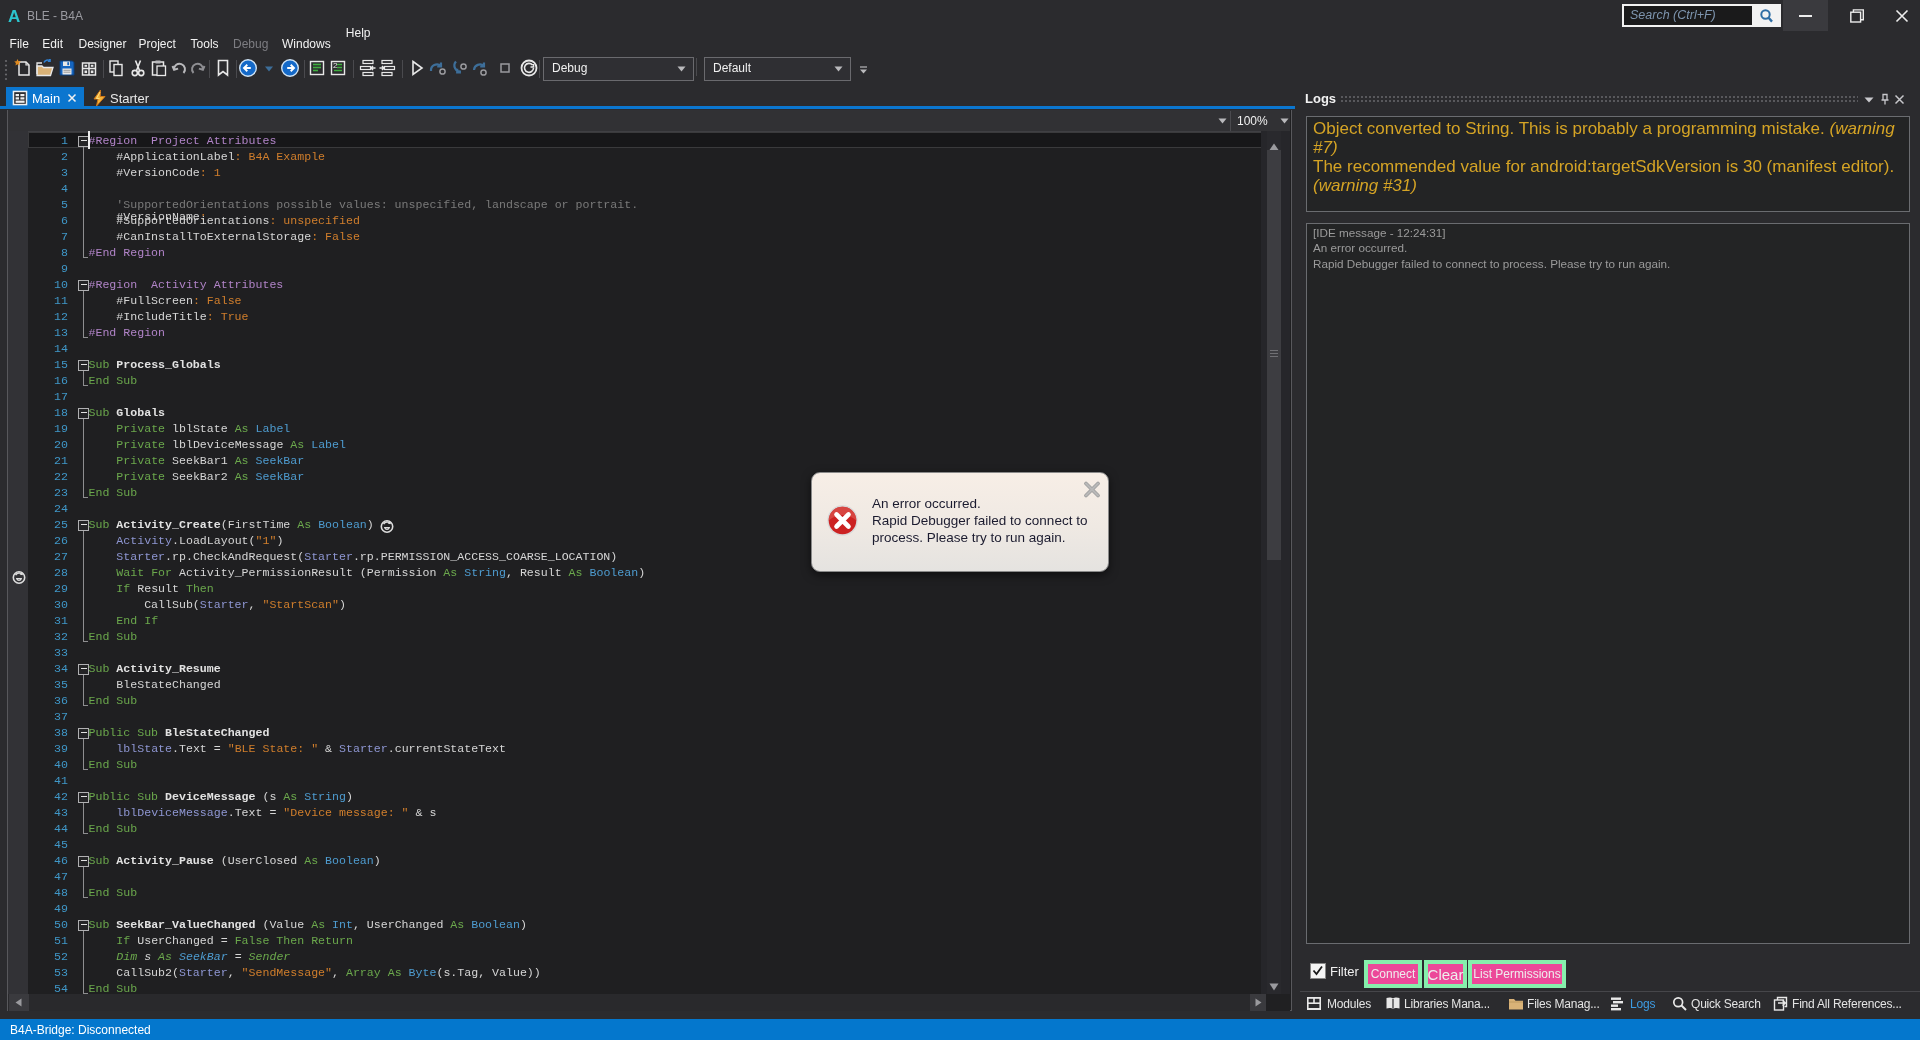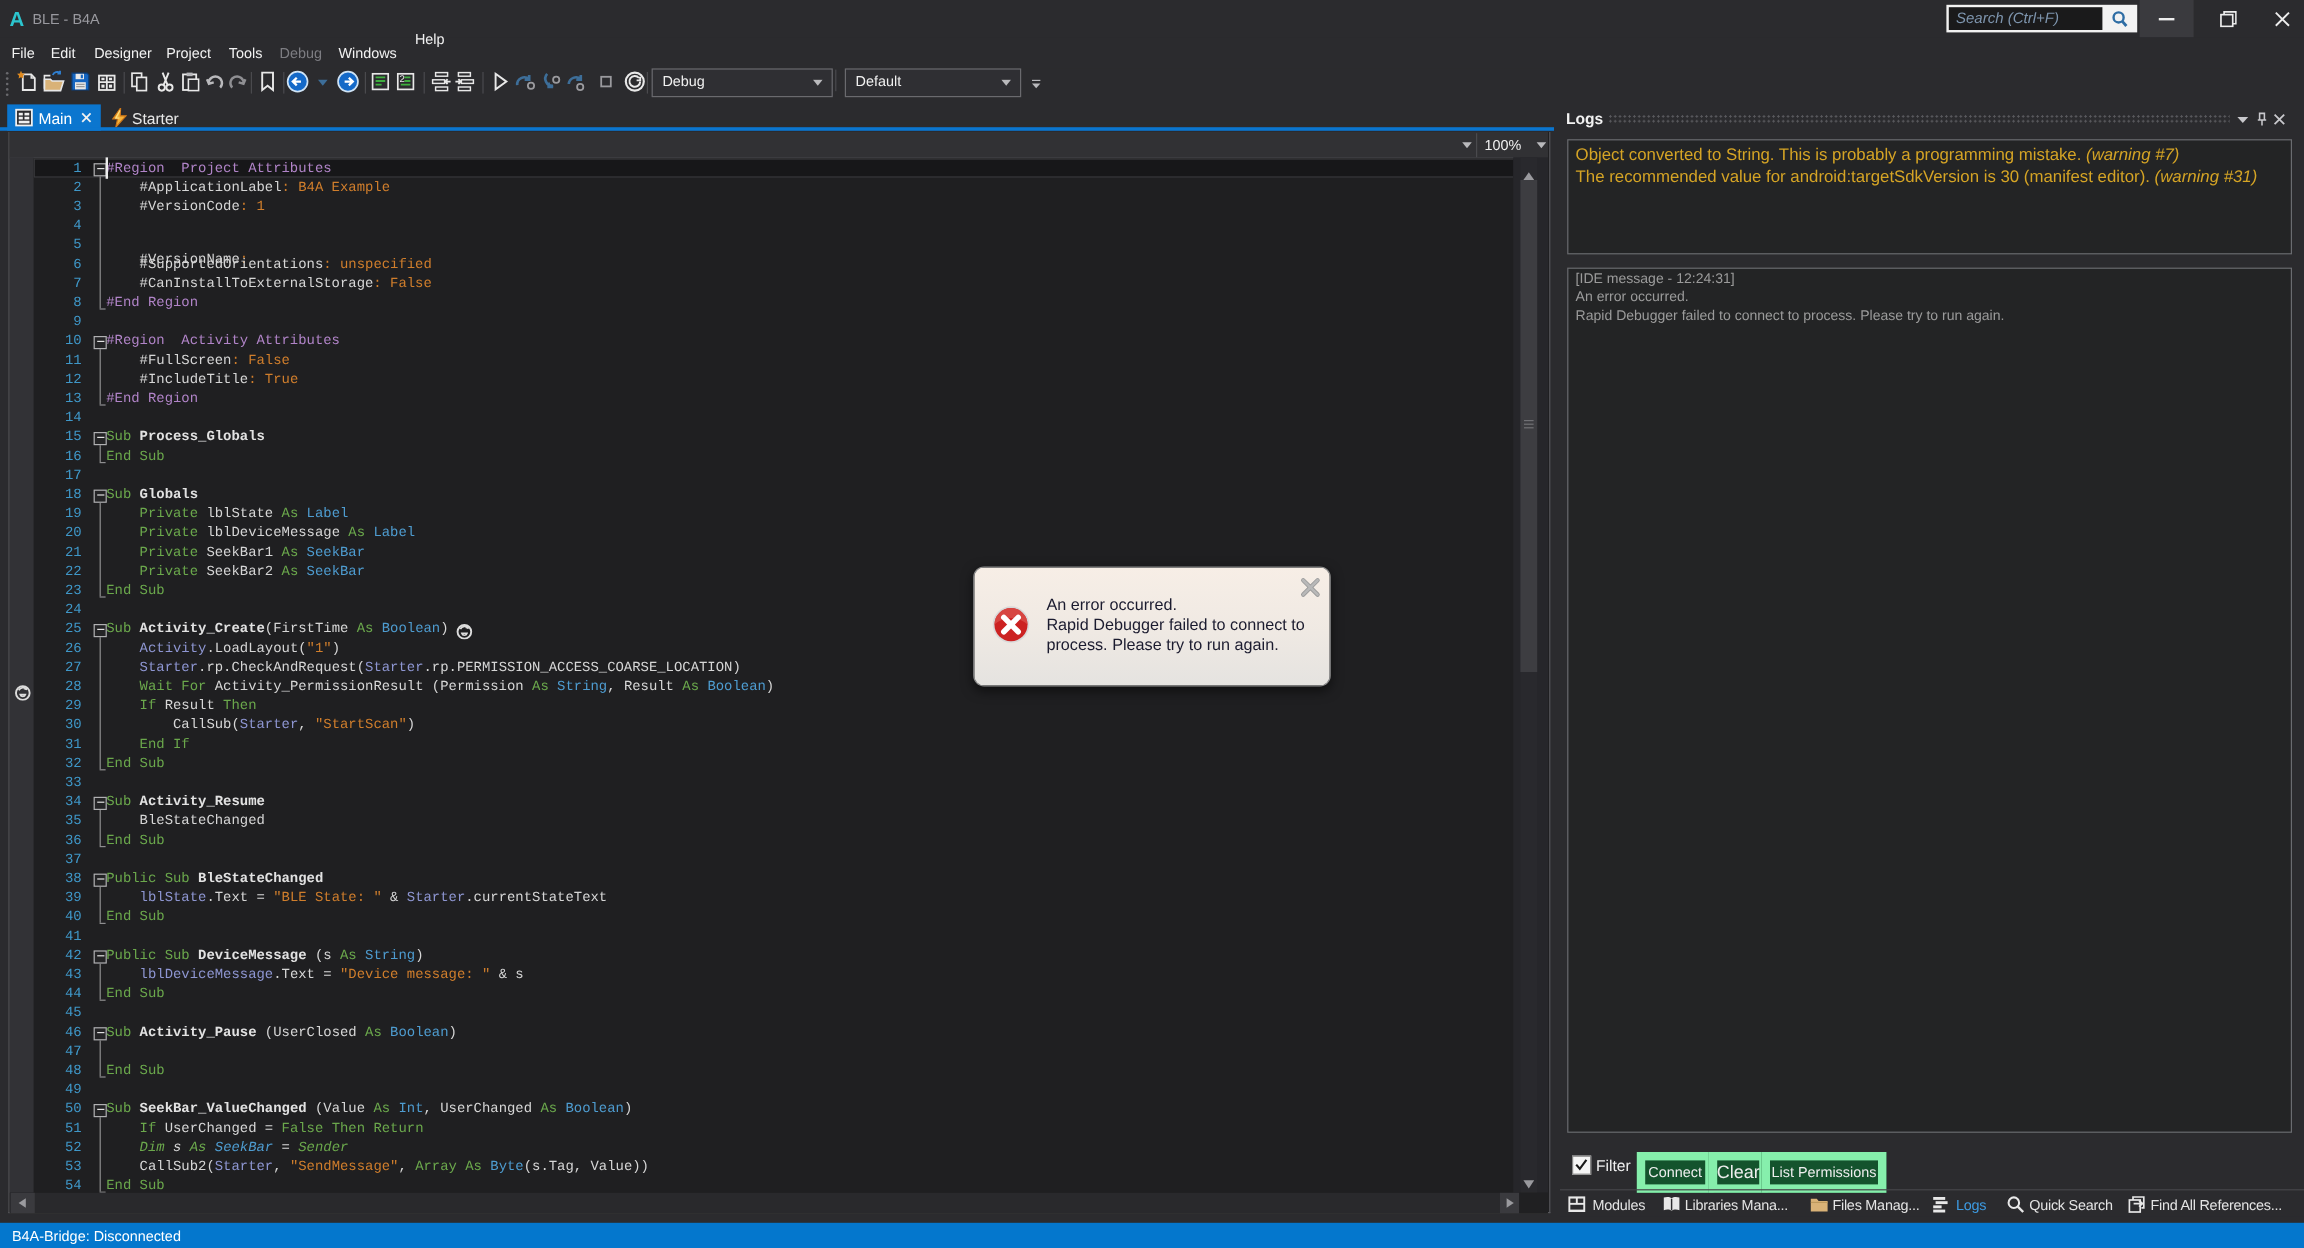--- a/index.html
+++ b/index.html
@@ -4,21 +4,21 @@
 html,body{margin:0;padding:0;}
 body{width:1920px;height:1040px;background:#2b2b2e;position:relative;overflow:hidden;
  font-family:"Liberation Sans",sans-serif;}
 .a{position:absolute;}
 .code,.num{font-family:"Liberation Mono",monospace;font-size:11.6px;line-height:16px;white-space:pre;}
 .code{color:#d6d6d6;}
 .k{color:#6ba84c;} .t{color:#4e9cd0;} .s{color:#d07e2c;} .v{color:#8e96d2;}
 .c{color:#7a7a7a;} .p{color:#b184c8;} .b{font-weight:bold;color:#e2e2e2;}
 .num{color:#3f97c8;text-align:right;}
 .mi{color:#f2f2f2;font-size:12px;}
-.btn{background:#14532d;border:7px solid #86efac;color:#eeeeee;font-size:13px;
+.btn{background:#ec4899;border:4px solid #86efac;color:#eeeeee;font-size:13px;
  display:flex;align-items:center;justify-content:center;}
 .sep{width:1px;background:#4a4a4e;}
 </style></head>
 <body>
 
 <div class="a" style="left:0;top:0;width:1920px;height:31px;background:#2b2b2e;"></div>
 <div class="a" style="left:8px;top:7px;font-size:17px;font-weight:bold;color:#2cc5ce;">A</div>
 <div class="a" style="left:27px;top:9px;font-size:12px;color:#9a9aa0;">BLE - B4A</div>
 
 <div class="a" style="left:1622px;top:4px;width:159px;height:23px;background:#f2f2f2;"></div>
@@ -269,20 +269,21 @@
 49
 50
 51
 52
 53
 54</div>
 <div class="a code" style="left:80.5px;top:2px;"><span class="p">#Region  Project Attributes</span></div>
 <div class="a code" style="left:80.5px;top:18px;">    #ApplicationLabel<span class="s">: B4A Example</span></div>
 <div class="a code" style="left:80.5px;top:34px;">    #VersionCode<span class="s">: 1</span></div>
 <div class="a code" style="left:80.5px;top:50px;margin-top:28px;">    #VersionName<span class="s">: </span></div>
+<div class="a code" style="left:80.5px;top:66px;"><span class="c">    'SupportedOrientations possible values: unspecified, landscape or portrait.</span></div>
 <div class="a code" style="left:80.5px;top:82px;">    #SupportedOrientations<span class="s">: unspecified</span></div>
 <div class="a code" style="left:80.5px;top:98px;">    #CanInstallToExternalStorage<span class="s">: False</span></div>
 <div class="a code" style="left:80.5px;top:114px;"><span class="p">#End Region</span></div>
 <div class="a code" style="left:80.5px;top:146px;"><span class="p">#Region  Activity Attributes</span></div>
 <div class="a code" style="left:80.5px;top:162px;">    #FullScreen<span class="s">: False</span></div>
 <div class="a code" style="left:80.5px;top:178px;">    #IncludeTitle<span class="s">: True</span></div>
 <div class="a code" style="left:80.5px;top:194px;"><span class="p">#End Region</span></div>
 <div class="a code" style="left:80.5px;top:226px;"><span class="k">Sub </span><span class="b">Process_Globals</span></div>
 <div class="a code" style="left:80.5px;top:242px;"><span class="k">End Sub</span></div>
 <div class="a code" style="left:80.5px;top:274px;"><span class="k">Sub </span><span class="b">Globals</span></div>
@@ -397,21 +398,21 @@
 <svg class="a" style="left:1864px;top:97px;" width="10" height="6" viewBox="0 0 10 6">
     <path d="M0.5 0.5 h9 L5 5.5 z" fill="#c8c8cc"></path>
   </svg>
 <svg class="a" style="left:1879px;top:93px;" width="12" height="13" viewBox="0 0 12 13">
     <path d="M4 1.5 h4 v5.5 h-4 z M2.5 7 h7 M6 7 v4.5" stroke="#c8c8cc" stroke-width="1.3" fill="none"></path>
   </svg>
 <svg class="a" style="left:1894px;top:94px;" width="11" height="11" viewBox="0 0 11 11">
     <path d="M1.5 1.5 L9.5 9.5 M9.5 1.5 L1.5 9.5" stroke="#c8c8cc" stroke-width="1.5"></path>
   </svg>
 <div class="a" style="left:1306px;top:116px;width:602px;height:94px;background:#232425;border:1px solid #6a6c70;"></div>
-<div class="a" style="left:1313px;top:119px;width:590px;font-size:14px;line-height:19px;color:#d5a425;">Object converted to String. This is probably a programming mistake. <i>(warning #7)</i><br>The recommended value for android:targetSdkVersion is 30 (manifest editor). <i>(warning #31)</i></div>
+<div class="a" style="left:1313px;top:119px;width:590px;font-size:17px;line-height:19px;color:#d5a425;">Object converted to String. This is probably a programming mistake. <i>(warning #7)</i><br>The recommended value for android:targetSdkVersion is 30 (manifest editor). <i>(warning #31)</i></div>
 <div class="a" style="left:1306px;top:223px;width:602px;height:719px;background:#232425;border:1px solid #6a6c70;"></div>
 <div class="a" style="left:1313px;top:225px;width:590px;font-size:11.7px;line-height:15.3px;color:#9b9b9b;">[IDE message - 12:24:31]<br>An error occurred.<br>Rapid Debugger failed to connect to process. Please try to run again.</div>
 <div class="a" style="left:1310px;top:963px;width:14px;height:14px;background:#f5f5f5;border:1px solid #888;"></div>
 <svg class="a" style="left:1311px;top:964px;" width="13" height="13" viewBox="0 0 13 13">
     <path d="M2.5 6.5 L5.5 10 L11 2.5" stroke="#1a1a1a" stroke-width="1.8" fill="none"></path>
   </svg>
 <div class="a" style="left:1330px;top:964px;font-size:13px;color:#f0f0f0;">Filter</div>
 <div class="a btn" style="left:1364px;top:960px;width:50px;height:20px;font-size:12px;">Connect</div>
 <div class="a btn" style="left:1424px;top:960px;width:35px;height:20px;font-size:15px;">Clear</div>
 <div class="a btn" style="left:1468px;top:960px;width:90px;height:20px;white-space:nowrap;font-size:12px;">List Permissions</div>

